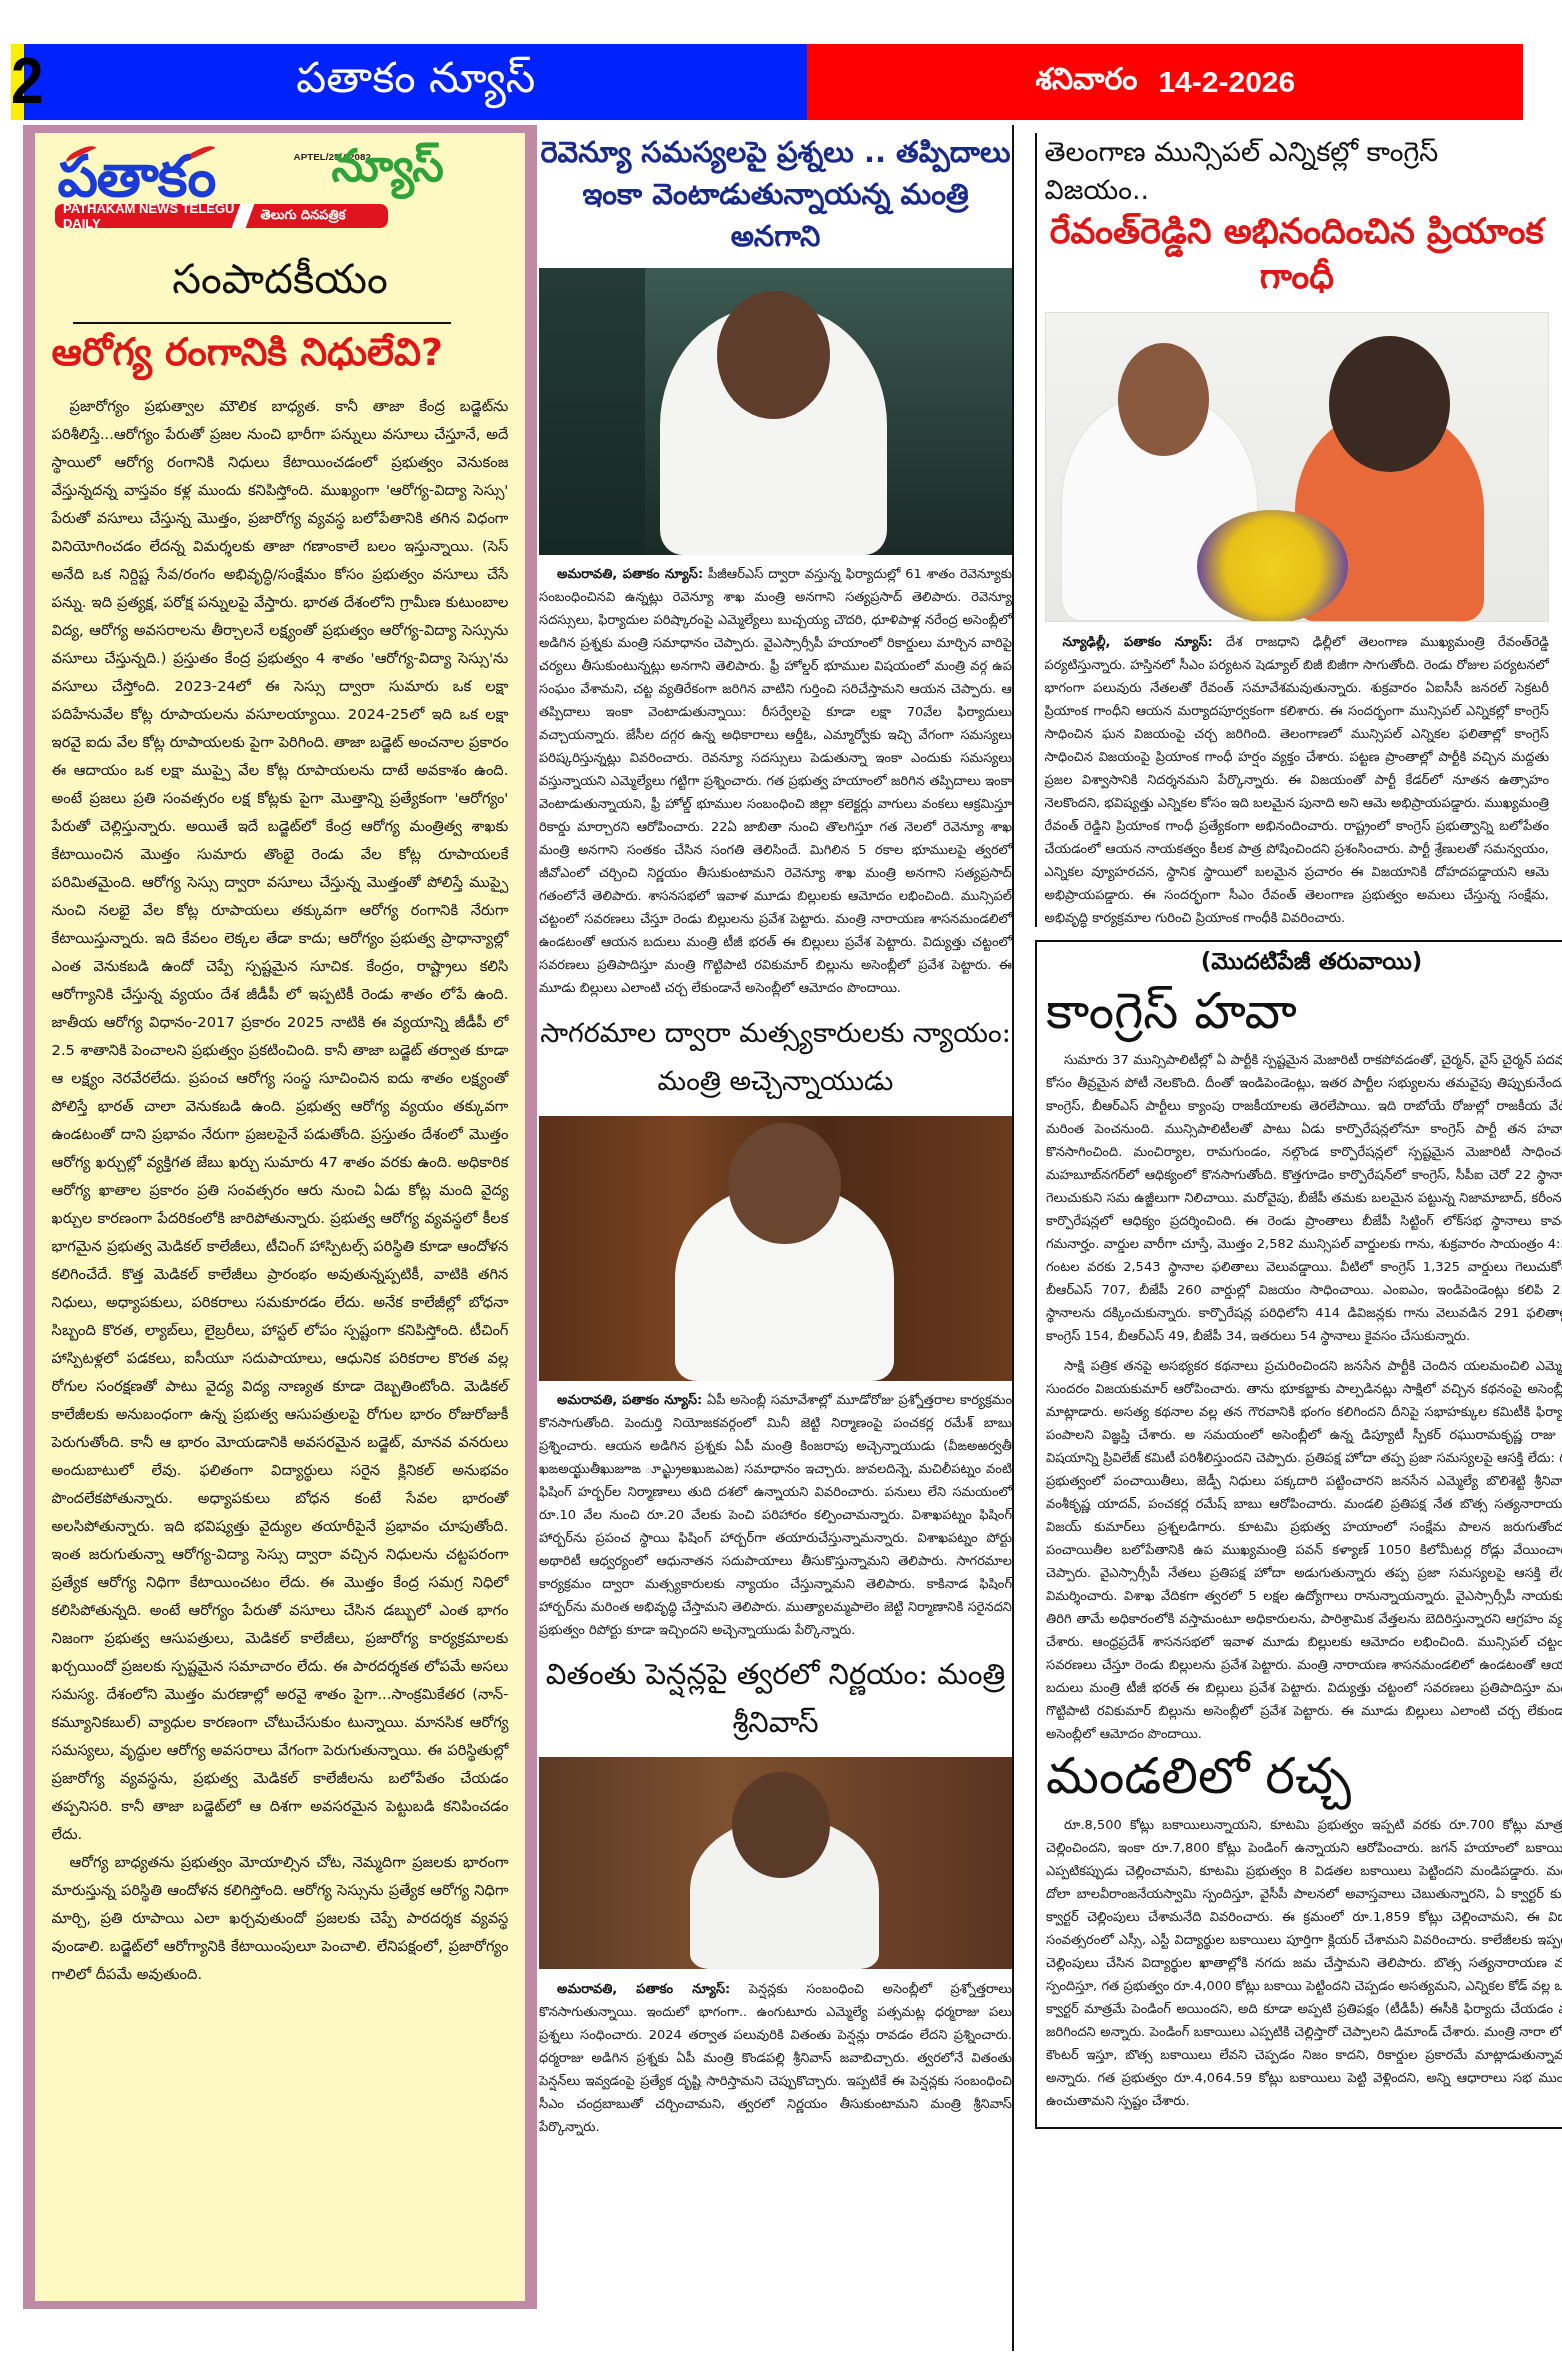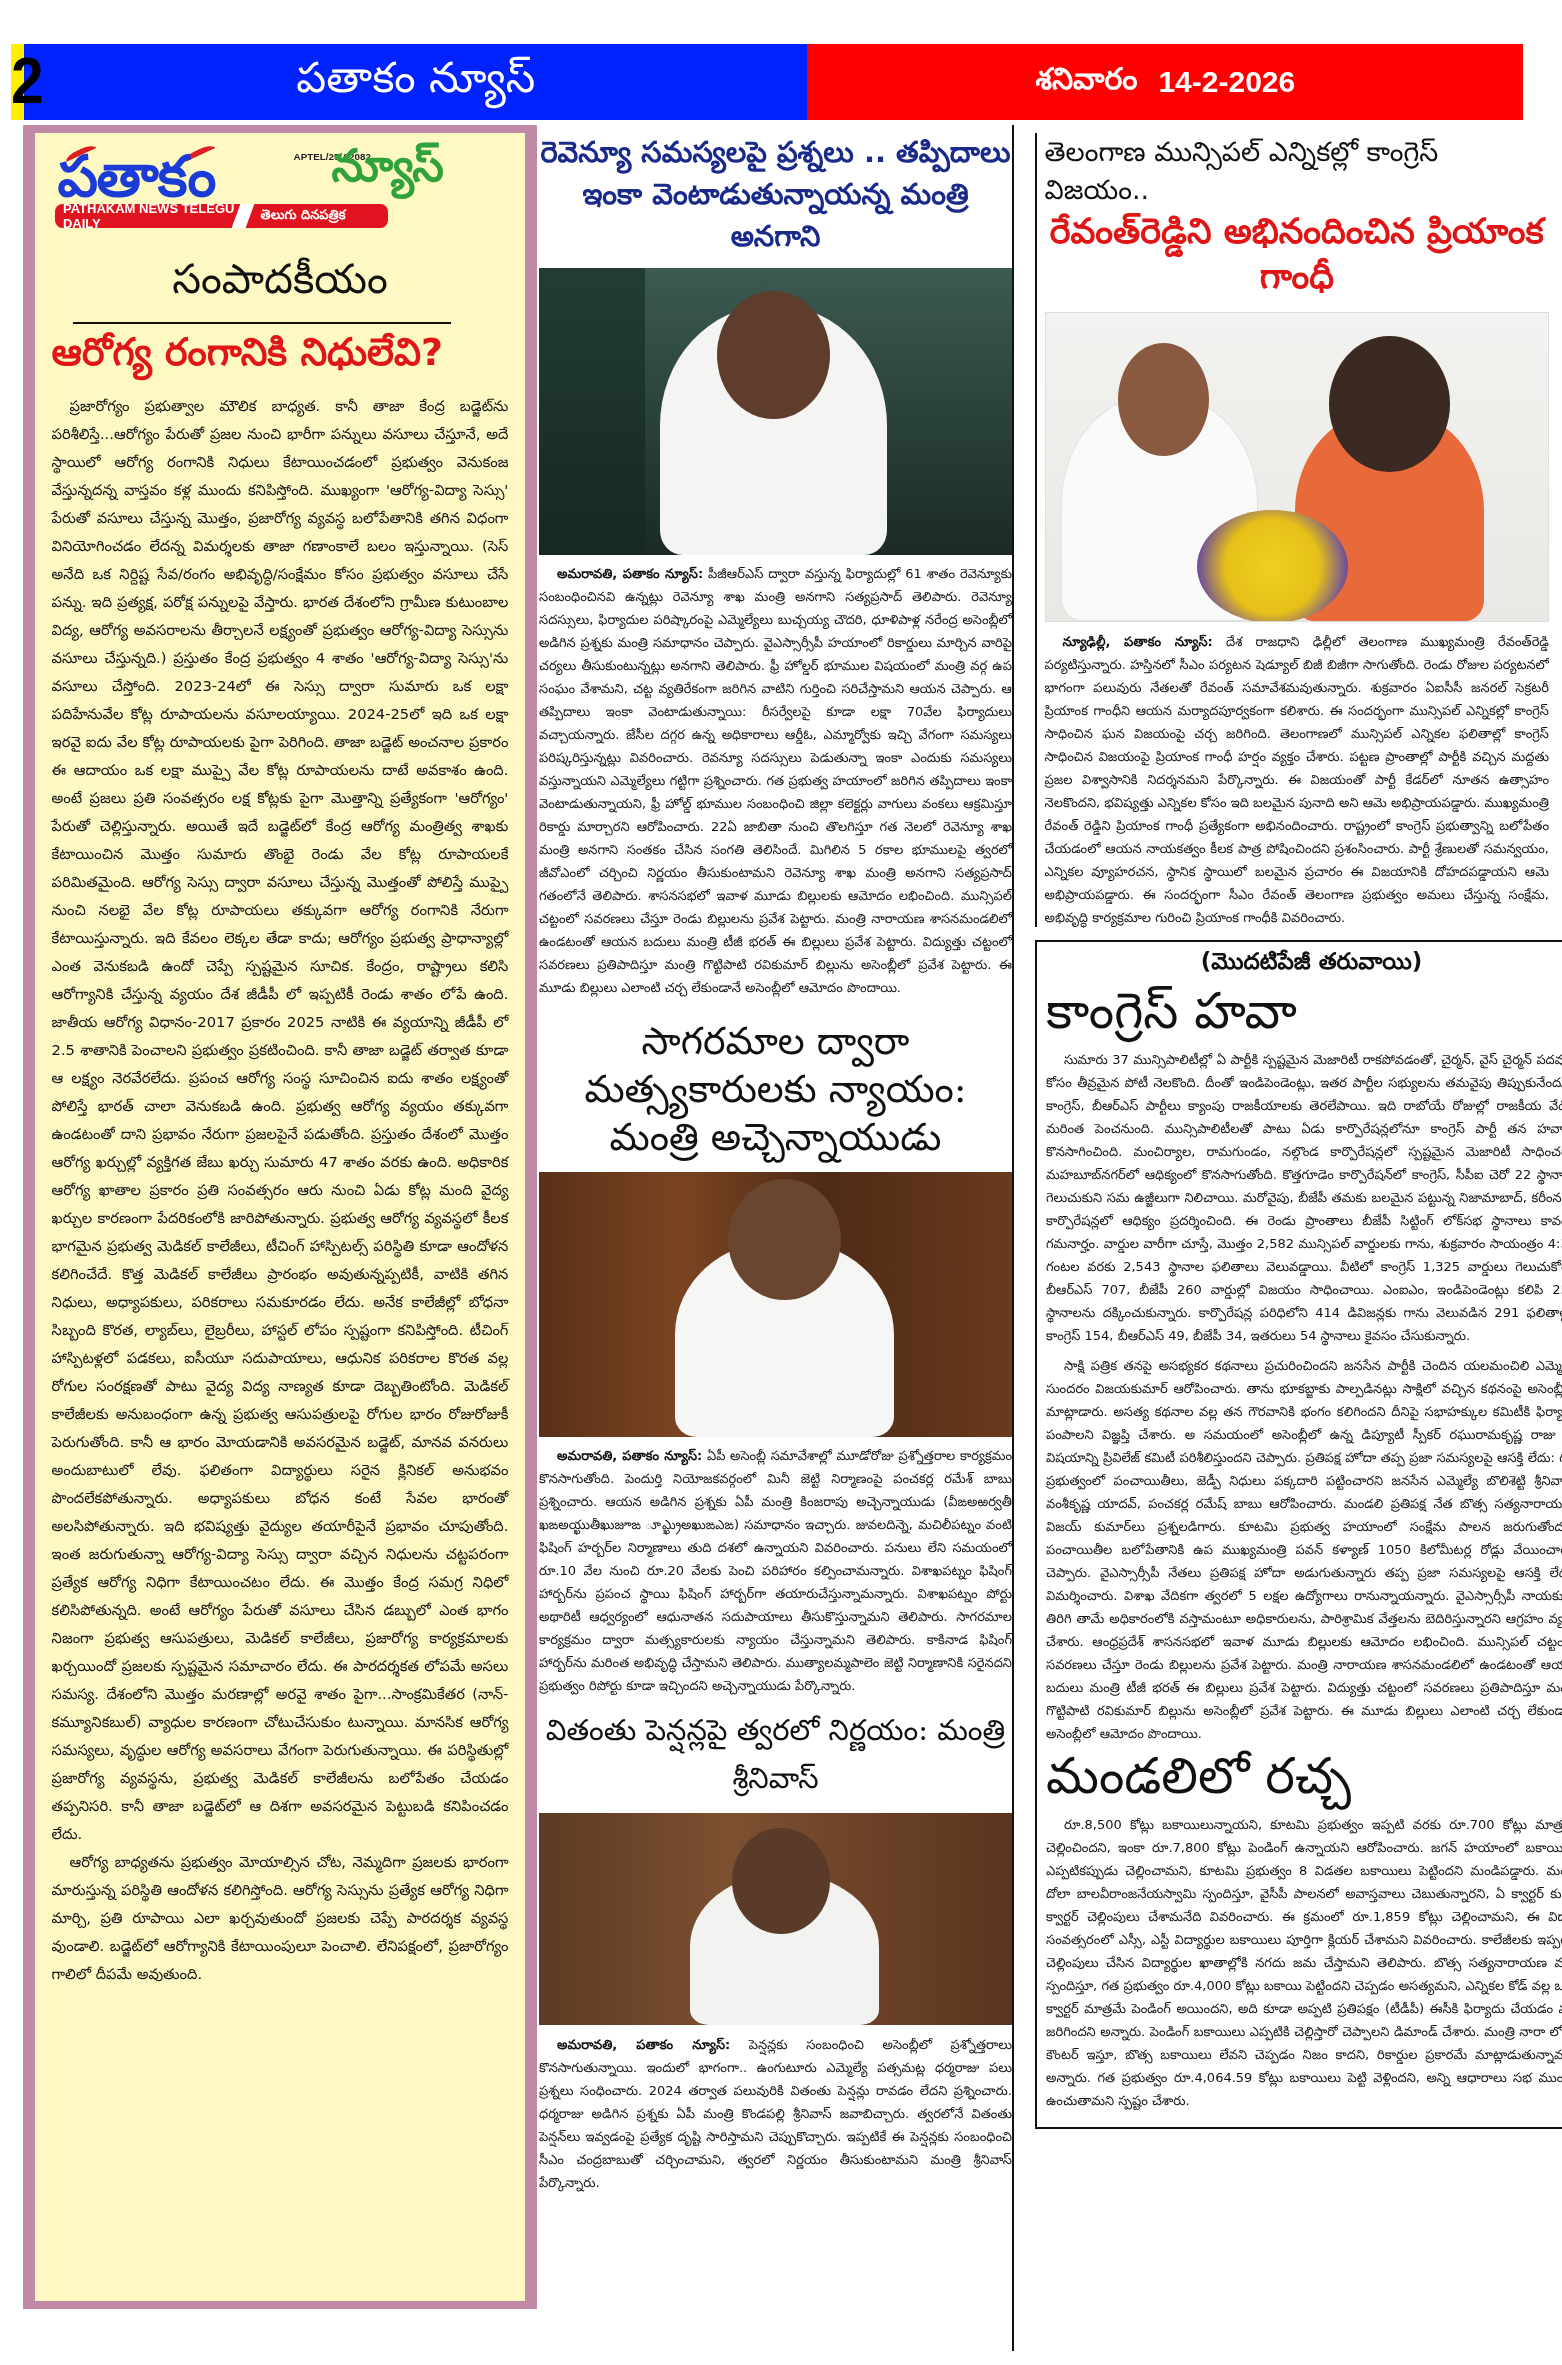--- a/index.html
+++ b/index.html
@@ -36,21 +36,21 @@
   .mid-head { text-align: center; color: #1a2a8a; font-weight: 700; font-size: 29px; line-height: 42px; margin-top: 6px; }
   .photo { position: relative; overflow: hidden; }
   .photo-anagani { margin-top: 10.6px; height: 287px; background: linear-gradient(180deg, #3c5a52 0%, #2e4740 40%, #1b2a26 100%); }
   .photo-acchen { margin-top: 10.6px; height: 265px; background: linear-gradient(90deg, #5a3018 0%, #7a4422 30%, #4e2a15 60%, #6a3a1e 100%); }
   .photo-srini { margin-top: 10.6px; height: 212px; background: linear-gradient(90deg, #5c3a24 0%, #7d5030 40%, #5a3420 100%); }
   .person { position: absolute; bottom: 0; border-radius: 48% 48% 10% 10%; }
   .head { position: absolute; border-radius: 50%; background: #6b4431; }
   .mid-body p, .right-body p { font-size: 13px; line-height: 23px; text-align: justify; text-indent: 18px; }
   .mid-body { margin-top: 7.6px; }
   .dateline { font-weight: 700; }
-  .mid-subhead { text-align: center; font-size: 38px; line-height: 48px; margin-top: 18px; font-weight: 400; color: #111; font-family: "DejaVu Serif", serif; }
+  .mid-subhead { text-align: center; font-size: 27px; line-height: 48px; margin-top: 10px; font-weight: 400; color: #111; font-family: "DejaVu Serif", serif; }
   .mid-subhead.one { font-size: 29px; margin-top: 9px; }
 
   
   .right { position: absolute; left: 1035px; top: 125px; width: 514px; height: 2230px; }
   .right-top { border-left: 2.3px solid #111; padding-left: 7.6px; height: 794px; }
   .r-head1 { text-align: left; font-size: 27px; font-weight: 400; color: #111; line-height: 38px; margin-top: 7.6px; }
   .r-head2 { text-align: center; font-size: 35px; font-weight: 700; color: #e01616; line-height: 45px; }
   .photo-priyanka { margin-top: 13.6px; height: 310px; background: linear-gradient(180deg, #f2f2f0 0%, #e8e8e4 100%); border: 0.8px solid #ddd; }
   .right-body { margin-top: 7.6px; }
   .box { margin-top: 13.6px; border: 2.3px solid #111; padding: 6px 9px 15px; width: 553px; }

